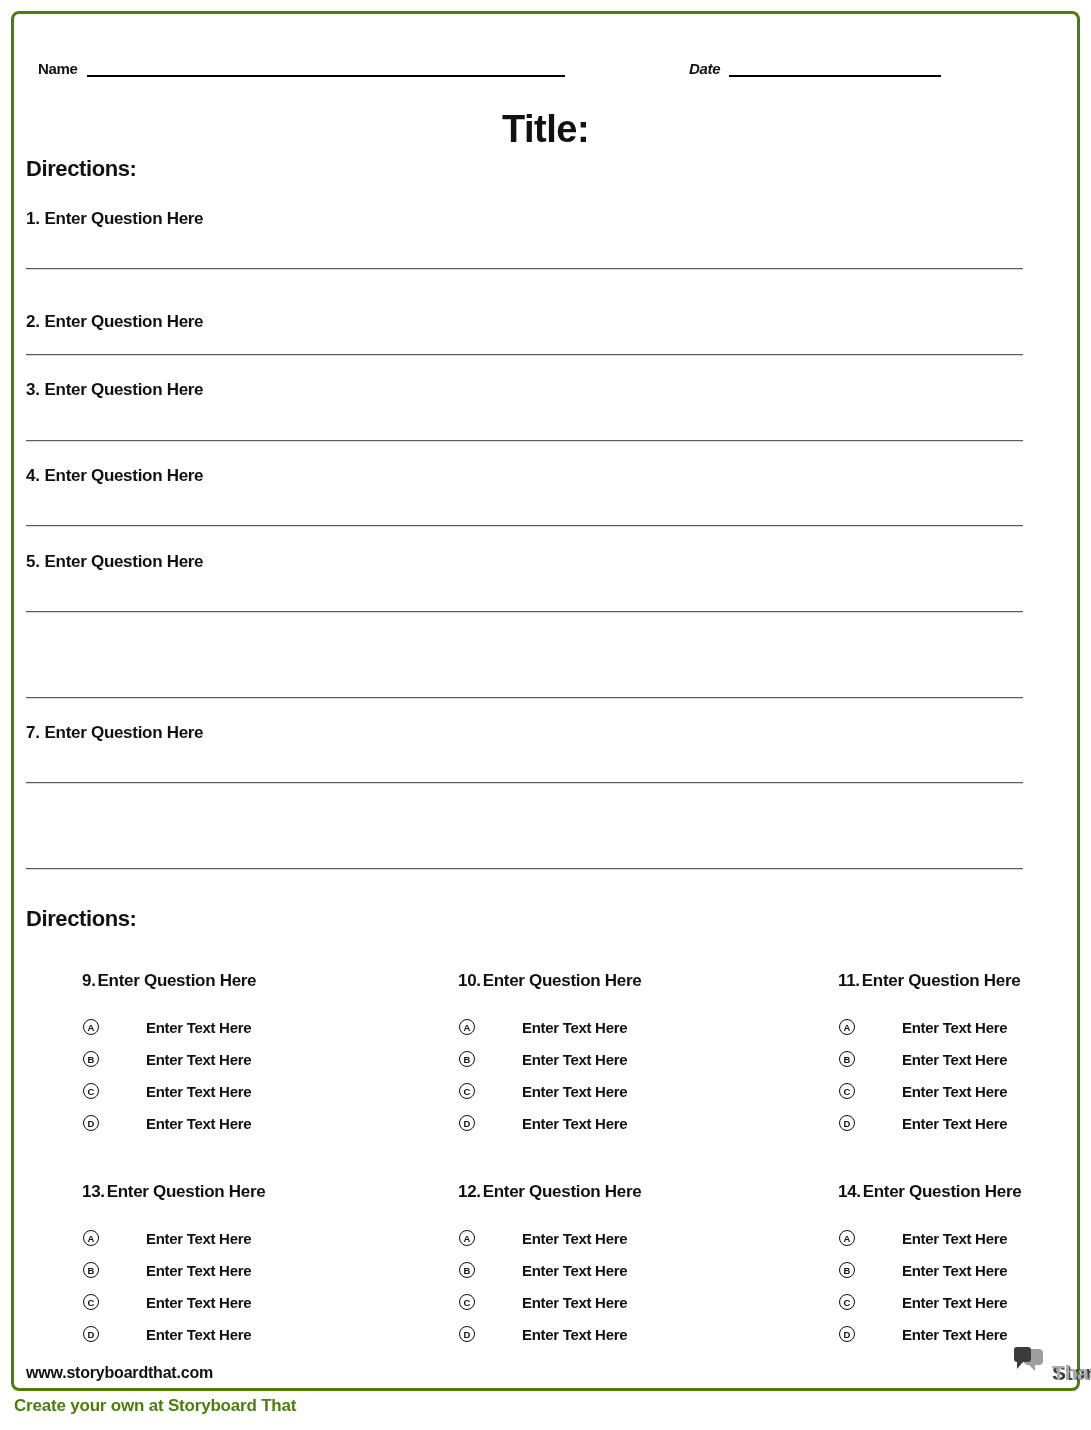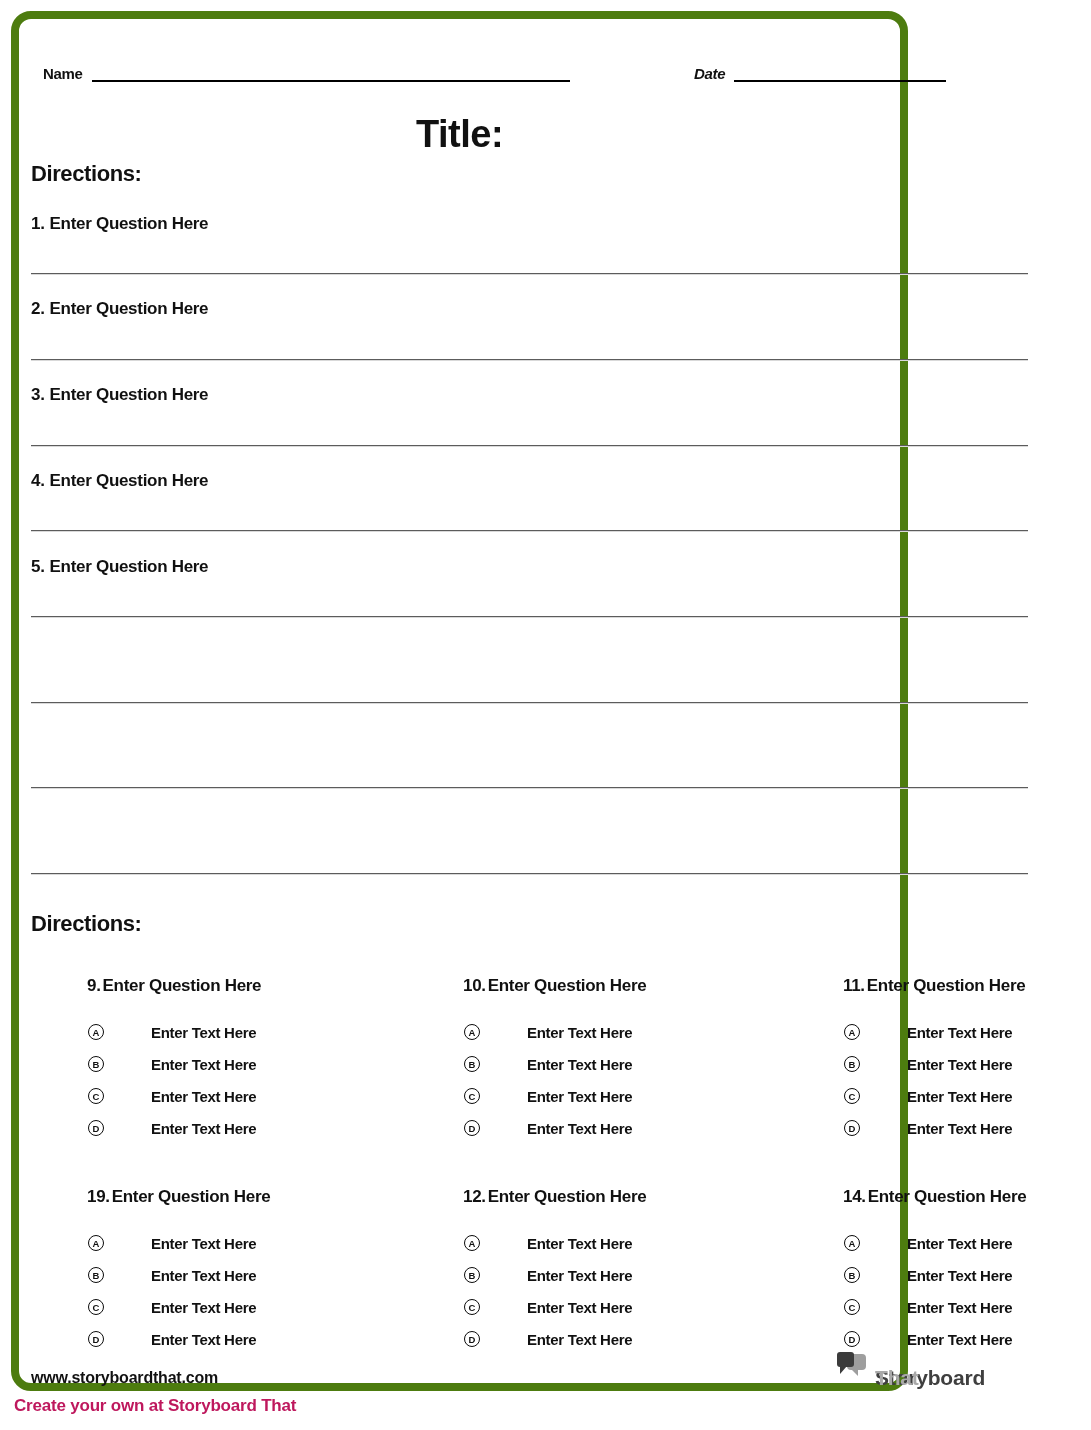--- a/index.html
+++ b/index.html
@@ -6,23 +6,23 @@
   html, body {
     width: 1091px; height: 1430px;
     background: #ffffff;
     font-family: "Liberation Sans", sans-serif;
     color: #111111;
     position: relative;
   }
   .page {
     position: absolute;
     left: 11px; top: 11px;
-    width: 897px; height: 1380px;
-    border: 8px solid #4d7c0f;
-    border-radius: 20px;
+    width: 1069px; height: 1380px;
+    border: 3px solid #4d7c0f;
+    border-radius: 8px;
     background: #ffffff;
   }
   .page * { position: absolute; }
 
   
   .name-group { left: 24px; top: 44px; display: flex; align-items: flex-end; position: absolute; }
   .date-group { left: 675px; top: 44px; display: flex; align-items: flex-end; position: absolute; font-style: italic; }
   .field-label { font-size: 15px; font-weight: 700; letter-spacing: -0.3px; position: static; }
   .write-line { border-bottom: 2px solid #000; height: 19px; margin-left: 9px; position: static; }
   .name-line { width: 478px; }
@@ -79,21 +79,21 @@
   
   .website { left: 12px; top: 1350px; font-size: 16px; font-weight: 700; letter-spacing: -0.2px; }
   .logo { right: 25px; top: 1332px; display: flex; align-items: center; }
   .logo svg { position: static; margin-right: 7px; }
   .logo-text { position: static; font-size: 21px; font-weight: 600; letter-spacing: -0.2px; white-space: nowrap; }
   .logo-primary { color: #3f3f3f; }
   .logo-secondary { color: #a9a9a9; }
 
   .tagline {
     position: absolute; left: 14px; top: 1396px;
-    font-size: 17px; font-weight: 700; color: #be185d;
+    font-size: 17px; font-weight: 700; color: #4d7c0f;
     letter-spacing: -0.2px;
   }
 </style>
 </head>
 <body>
 
 <div class="page">
 
   <div class="name-group">
     <span class="field-label">Name</span>
@@ -106,21 +106,21 @@
 
   <div class="page-title">Title:</div>
 
   <div class="directions directions-1">Directions:</div>
 
   <div class="oq" style="top:195px">
     <span class="q-num">1.</span><span class="q-text">Enter Question Here</span>
   </div>
   <div class="oq-line" style="top:254px"></div>
 
-  <div class="oq" style="top:280px">
+  <div class="oq" style="top:298px">
     <span class="q-num">2.</span><span class="q-text">Enter Question Here</span>
   </div>
   <div class="oq-line" style="top:340px"></div>
 
   <div class="oq" style="top:366px">
     <span class="q-num">3.</span><span class="q-text">Enter Question Here</span>
   </div>
   <div class="oq-line" style="top:426px"></div>
 
   <div class="oq" style="top:452px">
@@ -128,20 +128,23 @@
   </div>
   <div class="oq-line" style="top:511px"></div>
 
   <div class="oq" style="top:538px">
     <span class="q-num">5.</span><span class="q-text">Enter Question Here</span>
   </div>
   <div class="oq-line" style="top:597px"></div>
 
   <div class="oq-line" style="top:683px"></div>
 
+  <div class="oq" style="top:709px">
+    <span class="q-num">7.</span><span class="q-text">Enter Question Here</span>
+  </div>
   <div class="oq-line" style="top:768px"></div>
 
   <div class="oq-line" style="top:854px"></div>
 
   <div class="directions directions-2">Directions:</div>
 
   <div class="mcq" style="left:68px; top:957px">
     <div class="mcq-label"><span>9.</span><span>Enter Question Here</span></div>
     <div class="options">
       <div class="opt opt-0">
@@ -201,21 +204,21 @@
           <span class="opt-text">Enter Text Here</span>
         </div>
       <div class="opt opt-3">
           <span class="bubble">D</span>
           <span class="opt-text">Enter Text Here</span>
         </div>
     </div>
   </div>
 
   <div class="mcq" style="left:68px; top:1168px">
-    <div class="mcq-label"><span>19.</span><span>Enter Question Here</span></div>
+    <div class="mcq-label"><span>13.</span><span>Enter Question Here</span></div>
     <div class="options">
       <div class="opt opt-0">
           <span class="bubble">A</span>
           <span class="opt-text">Enter Text Here</span>
         </div>
       <div class="opt opt-1">
           <span class="bubble">B</span>
           <span class="opt-text">Enter Text Here</span>
         </div>
       <div class="opt opt-2">

